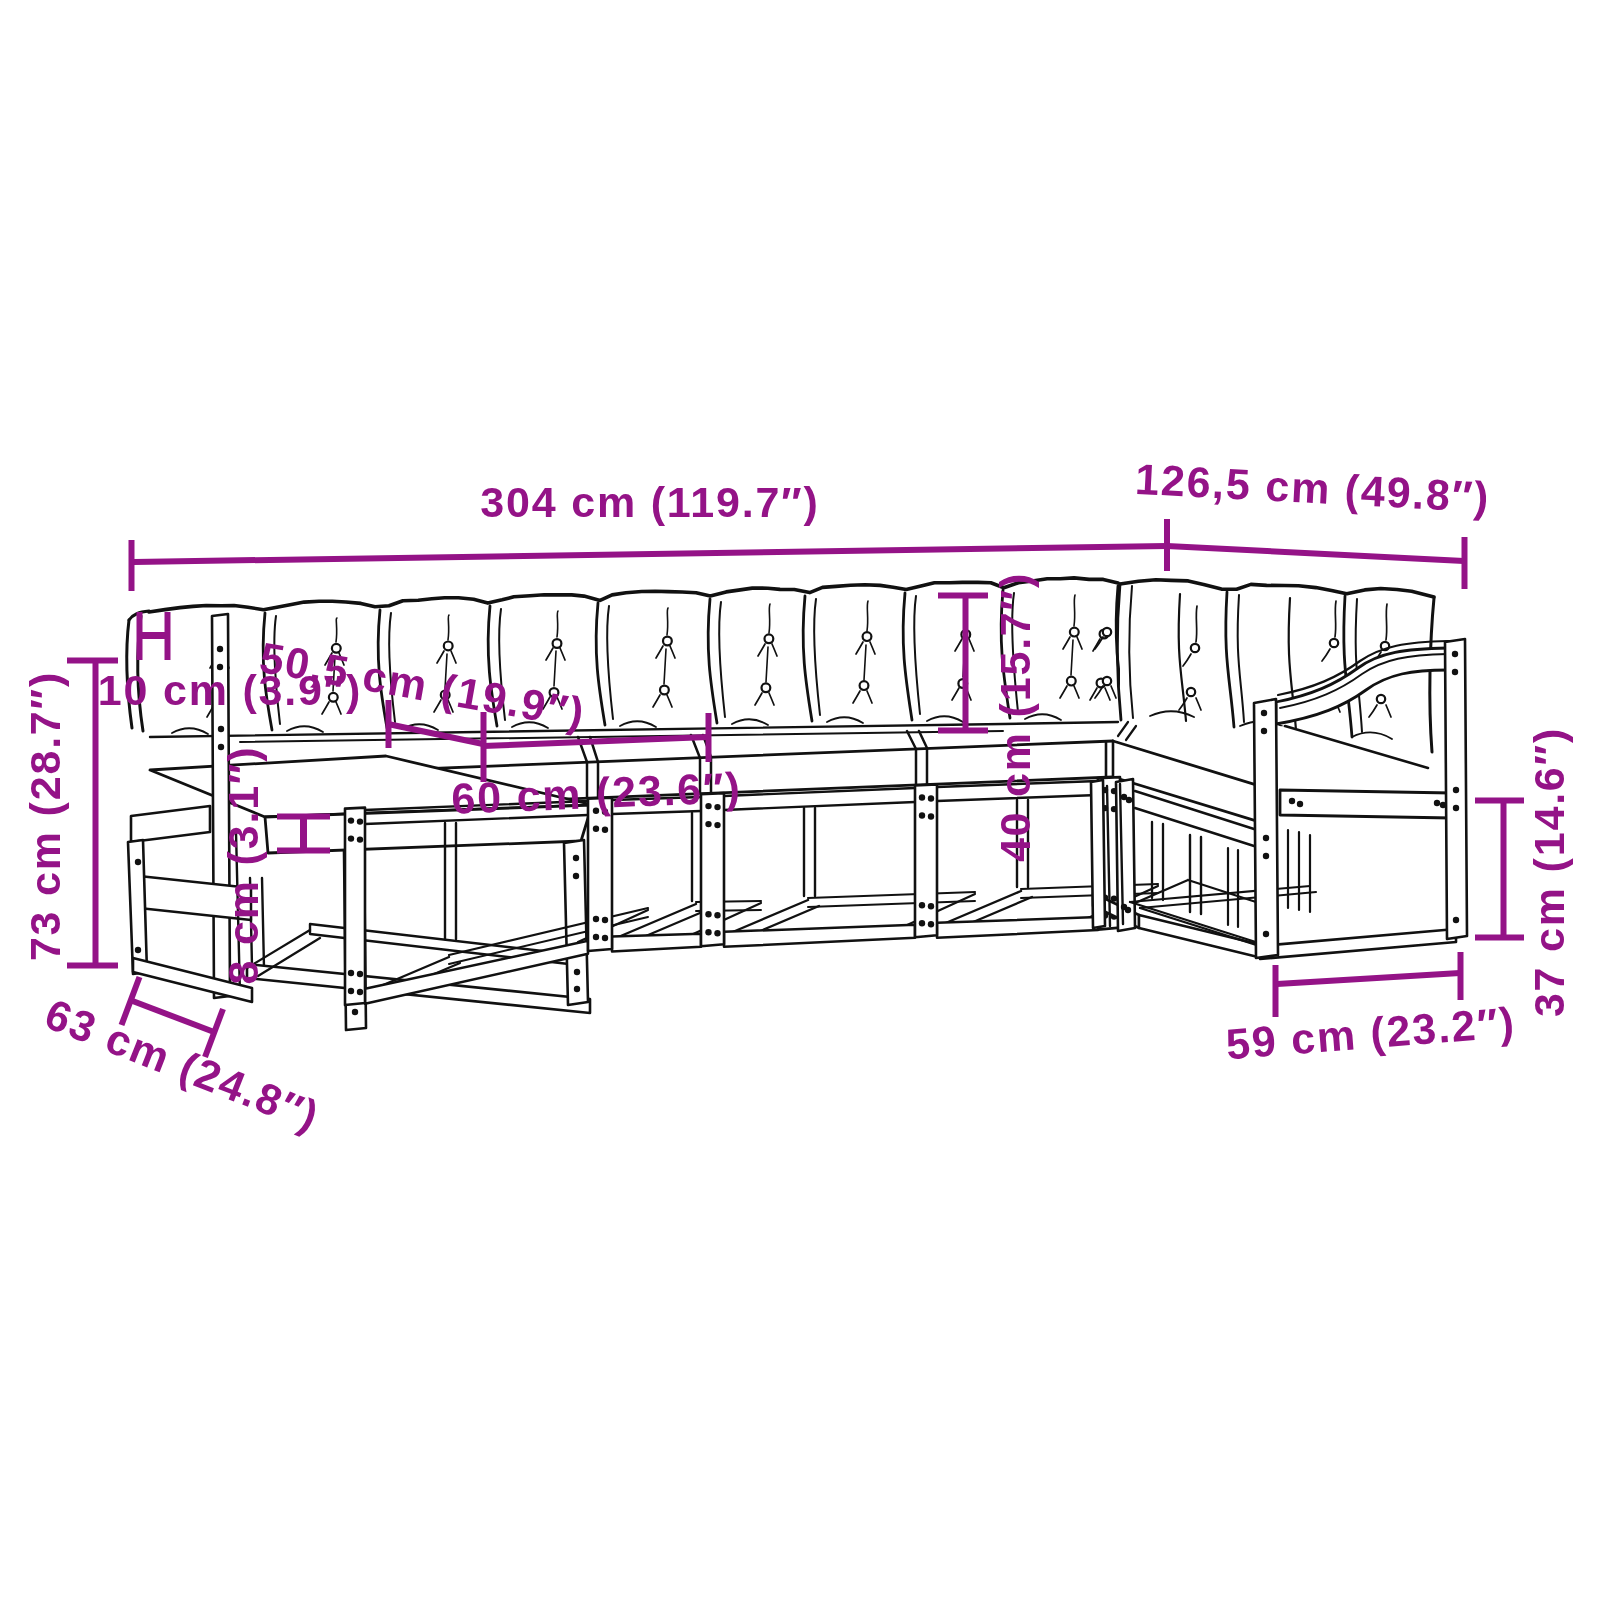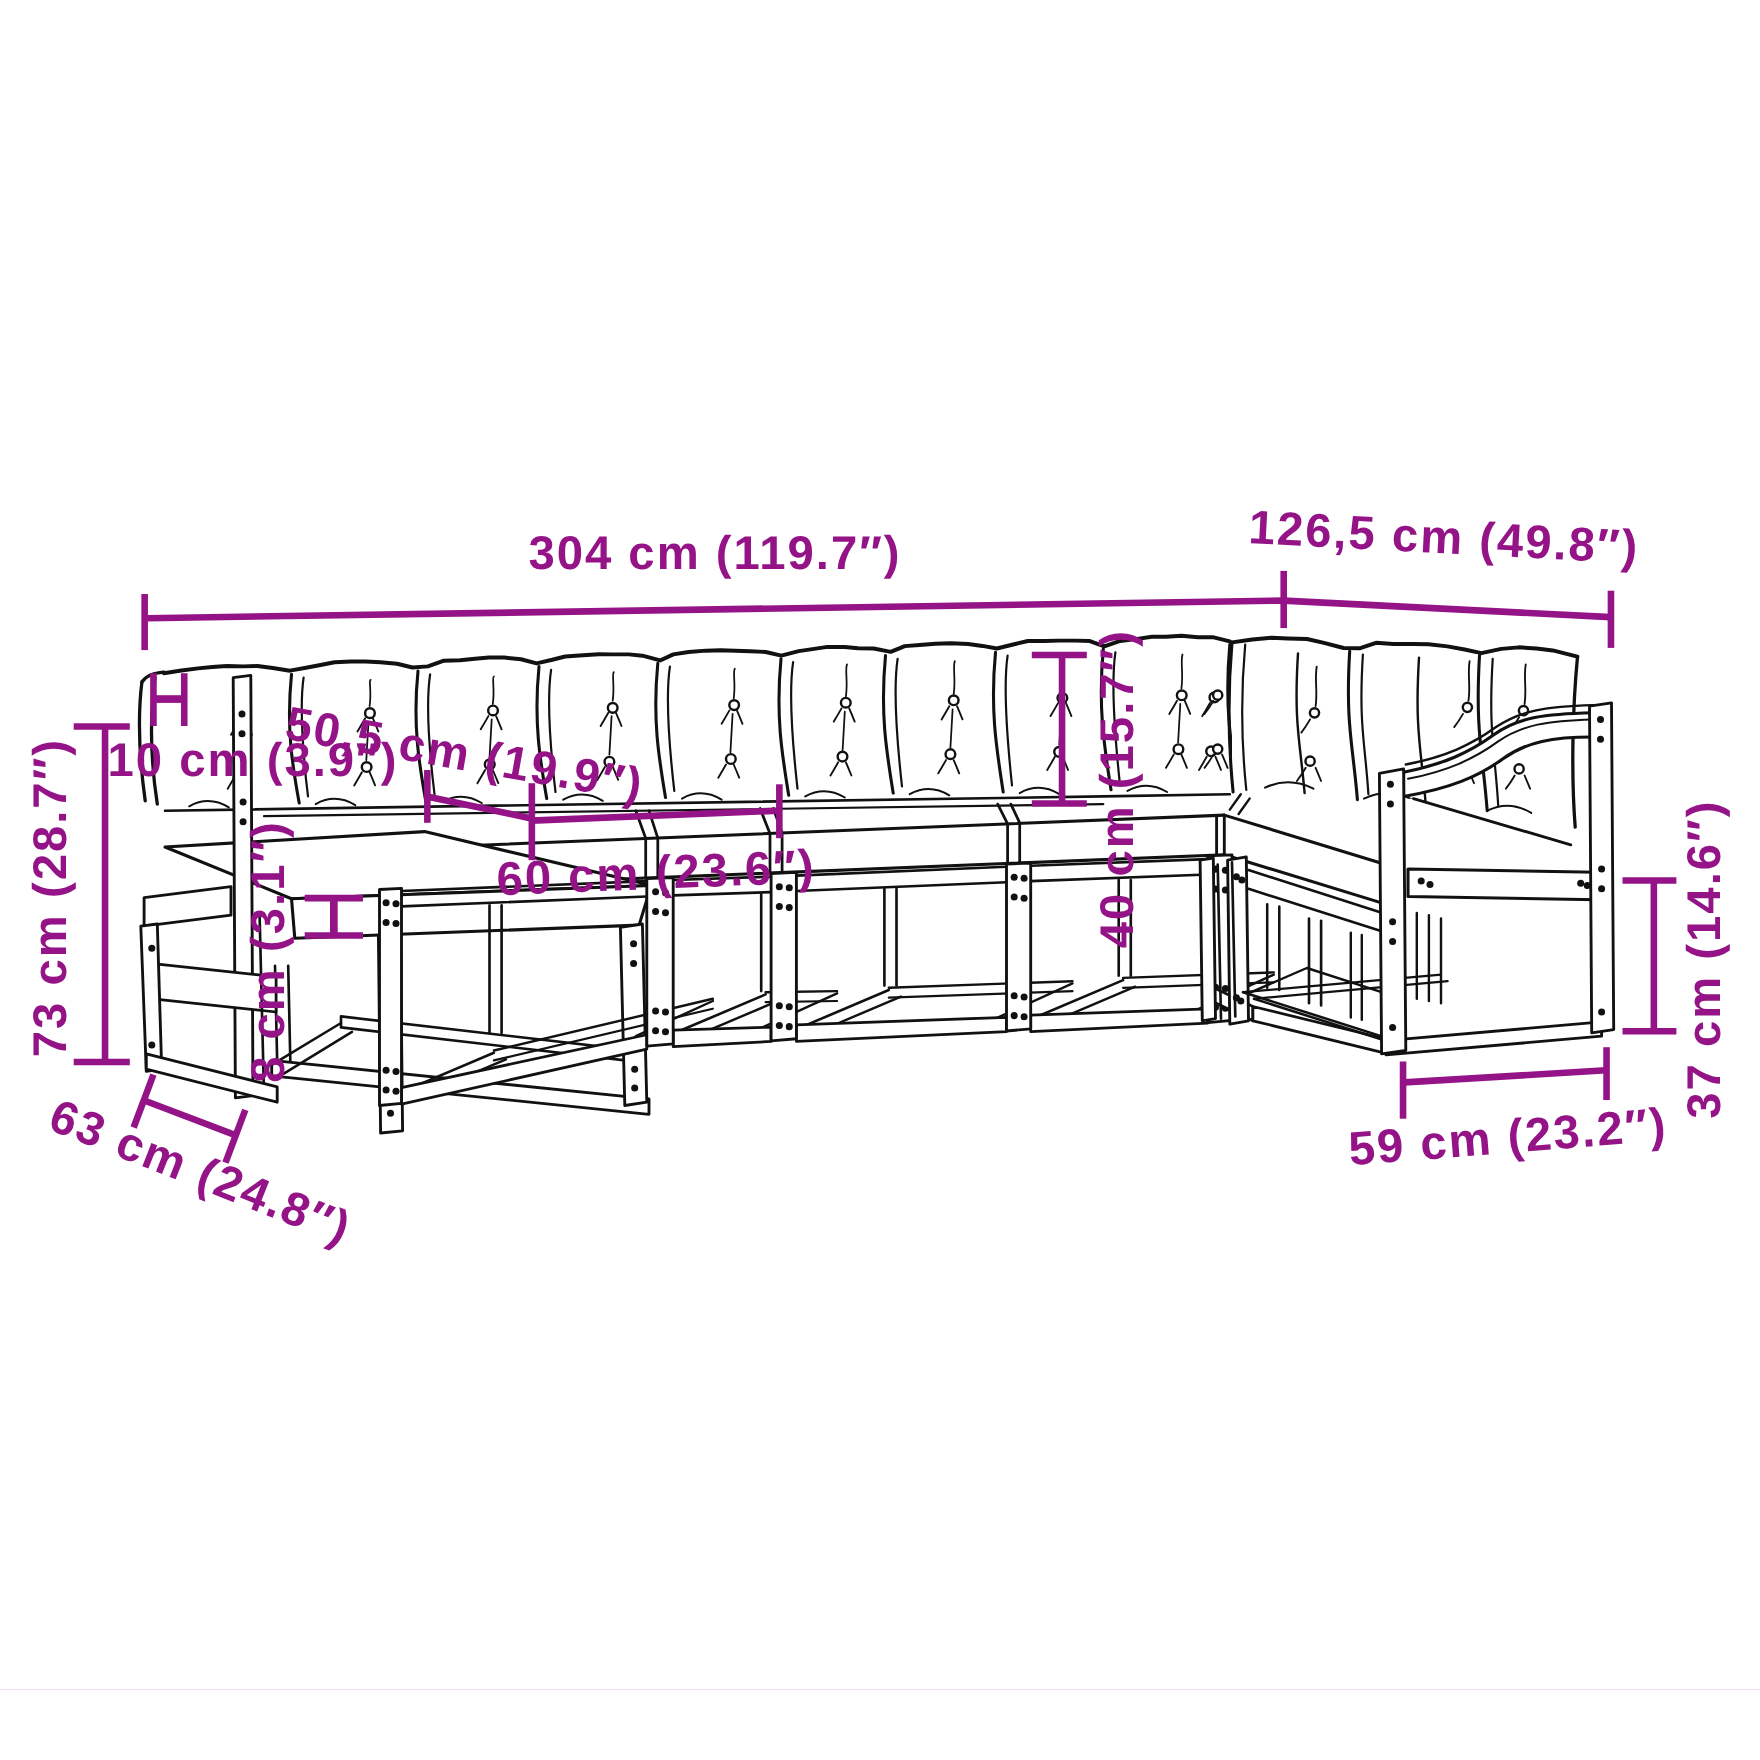--- a/index.html
+++ b/index.html
@@ -1,16 +1,16 @@
 <!DOCTYPE html>
 <html><head>
 <meta charset="utf-8">
 <style>
   html,body{margin:0;padding:0;background:#ffffff;}
-  .wrap{width:1600px;height:1536px;position:relative;background:#a21caf;}
+  .wrap{width:1600px;height:1315px;position:relative;background:#0ea5e9;}
   text{font-family:"Liberation Sans", sans-serif;font-weight:bold;fill:#941387;}
 </style>
 </head>
 <body>
 <div class="wrap">
 <svg width="1600" height="1600" viewBox="0 0 1600 1600">
   <rect x="0" y="0" width="1600" height="1600" fill="#ffffff"></rect>
 
   <g id="sofa" stroke="#111111" stroke-width="2.6" fill="none" stroke-linecap="round" stroke-linejoin="round">
 

